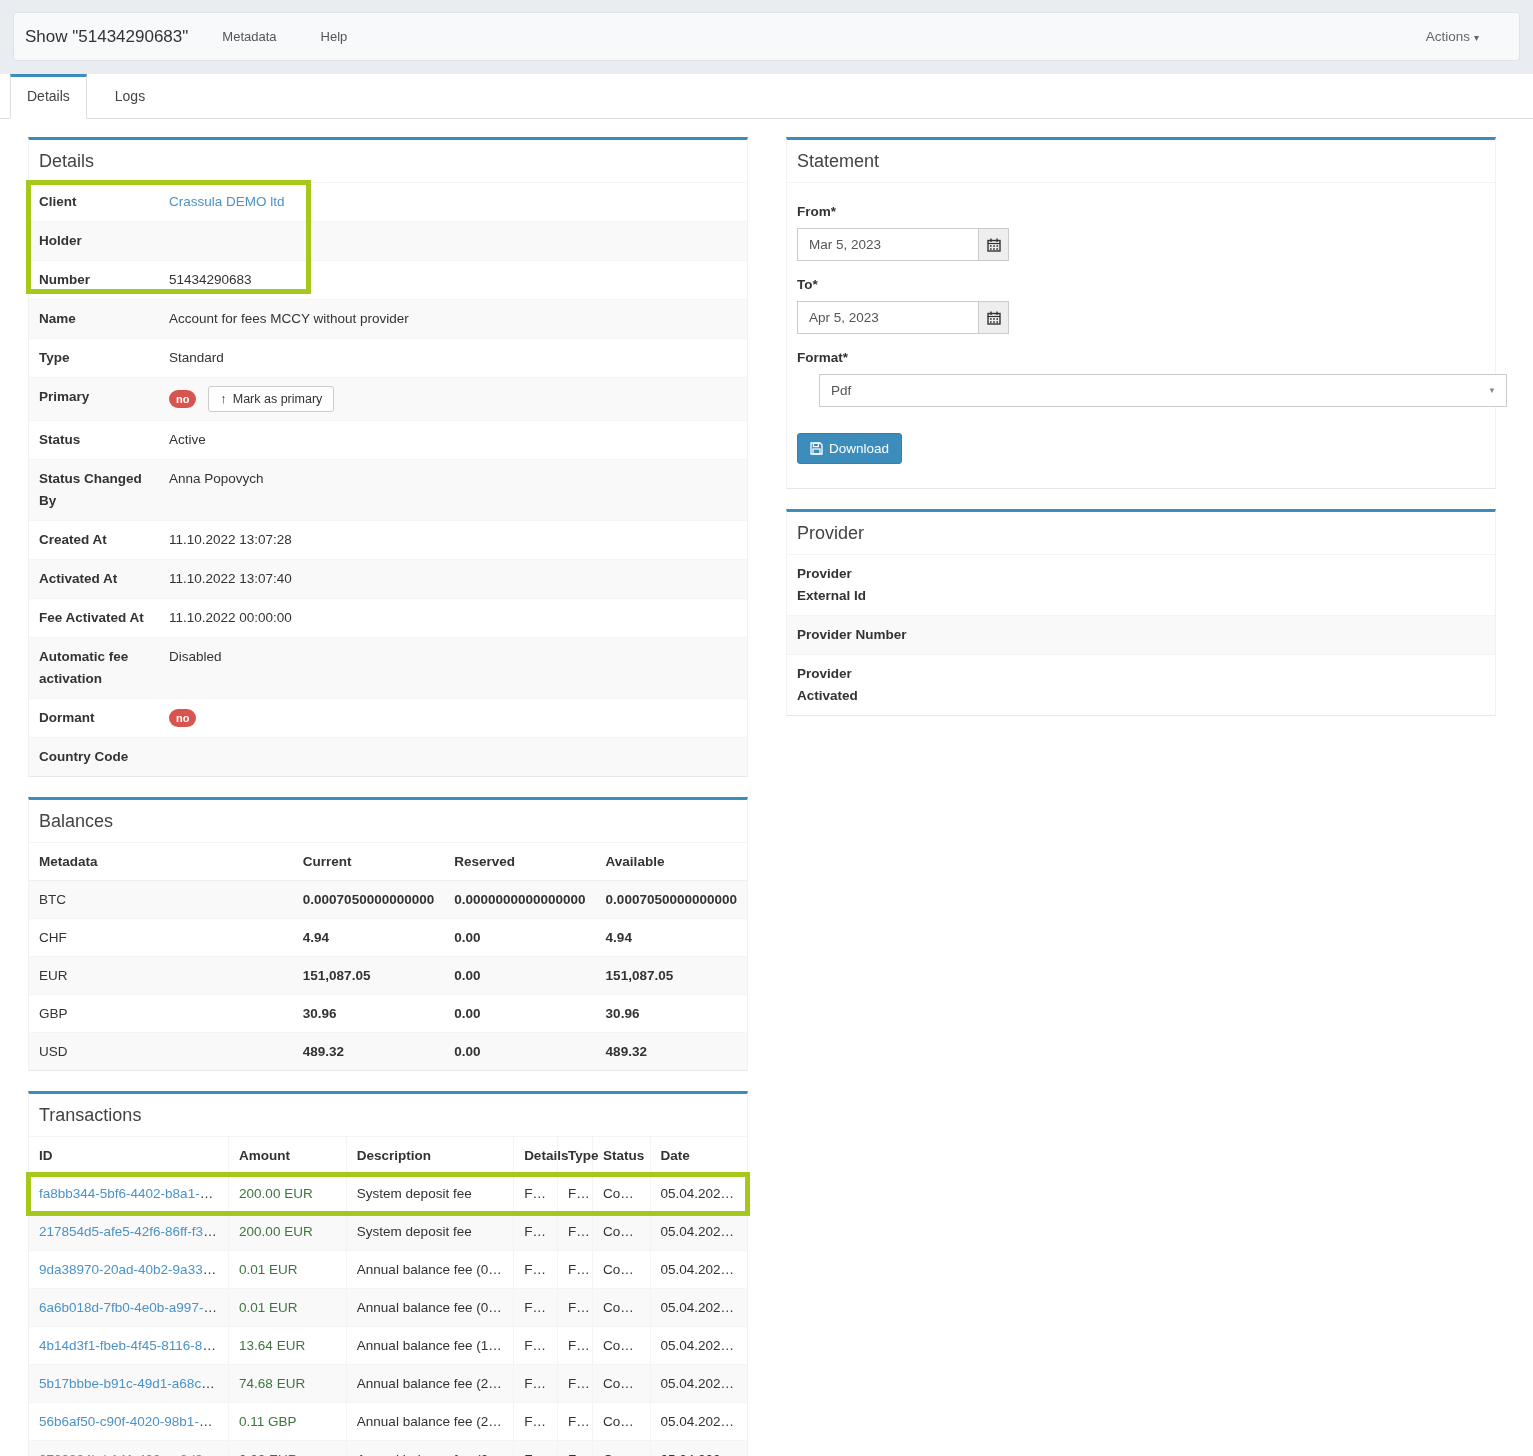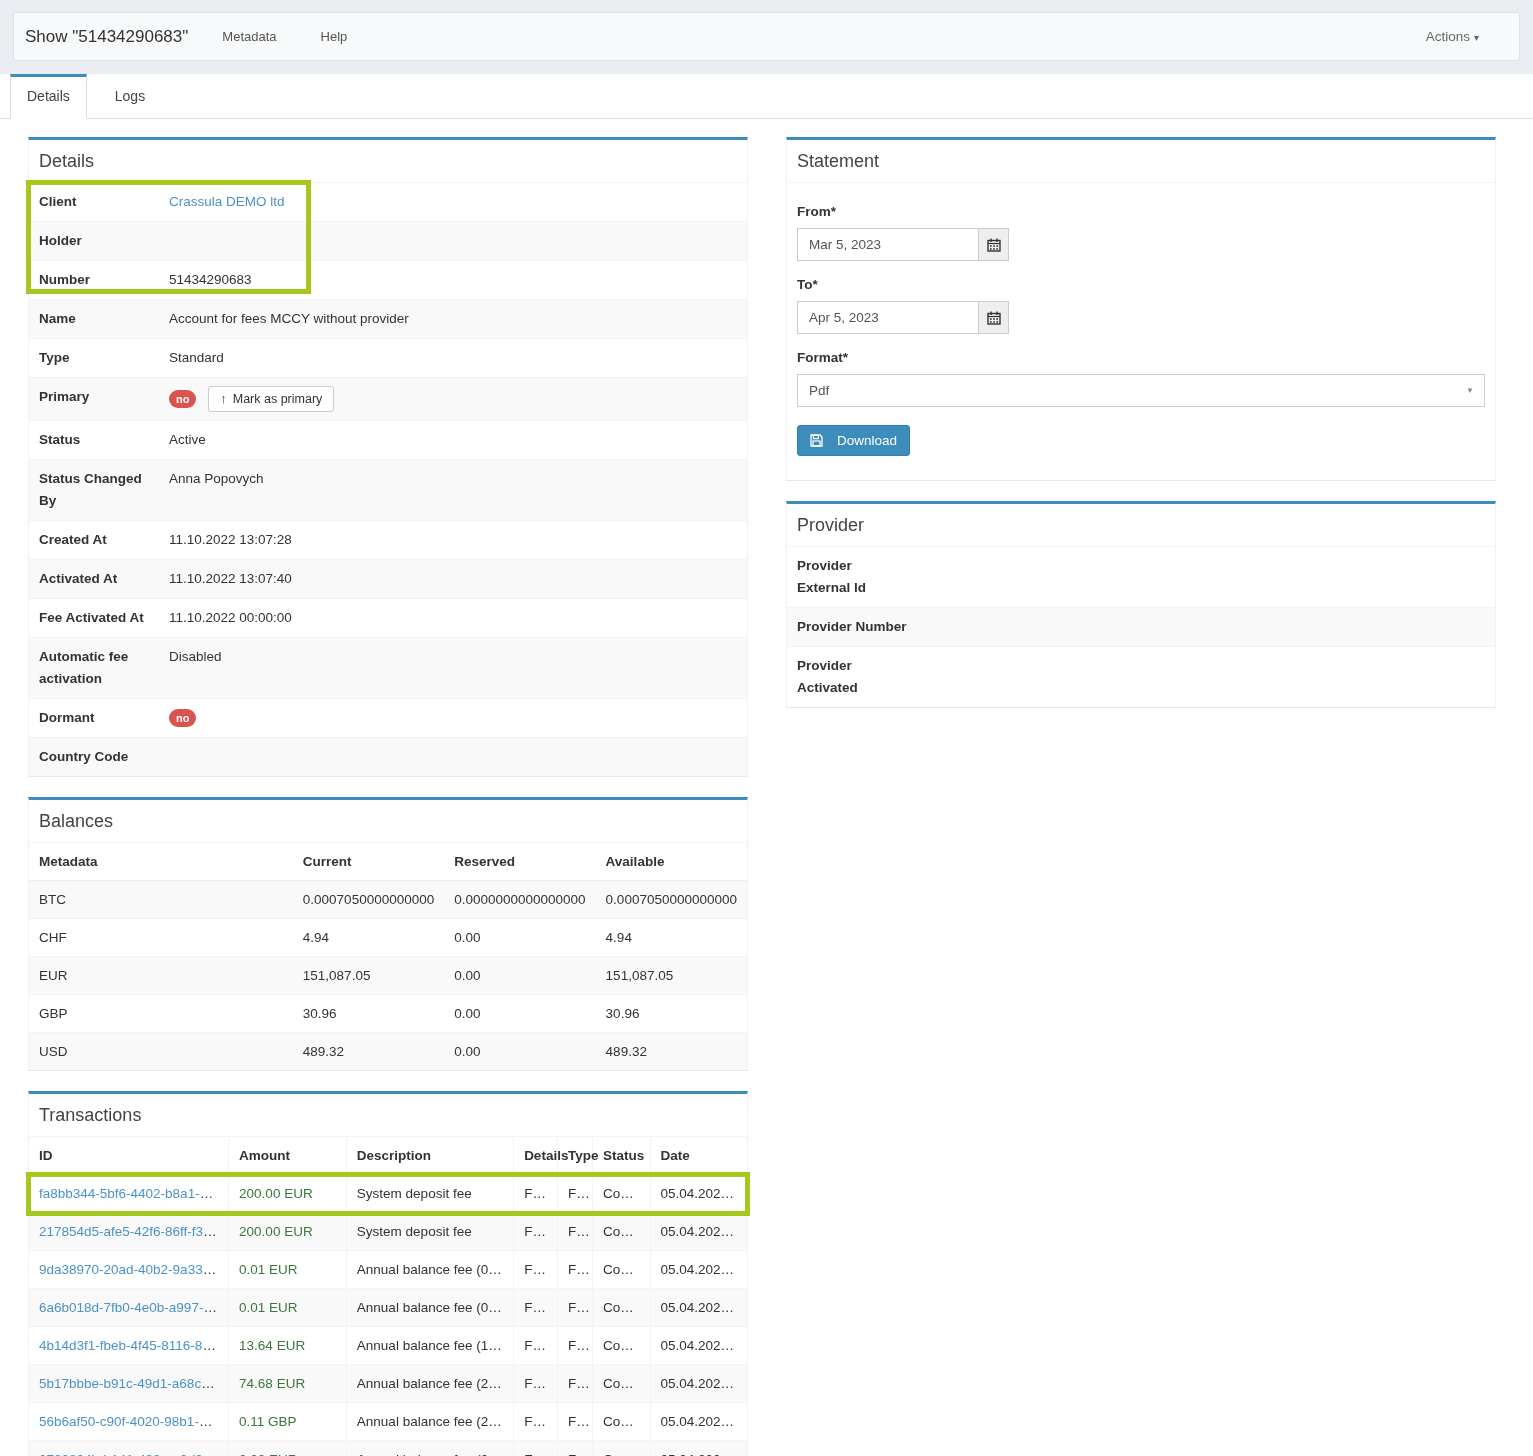--- a/index.html
+++ b/index.html
@@ -65,42 +65,42 @@
   .form-label { font-weight:700; margin:14px 0 6px; line-height:20px; }
   .input-group { display:flex; width:212px; }
   .input-group input {
     width:182px; height:33px; border:1px solid #ccc; padding:6px 11px;
     font-size:13.5px; color:#555; font-family:inherit; border-radius:0; outline:none;
   }
   .input-addon {
     width:42px; height:33px; background:#eee; border:1px solid #ccc; border-left:none;
     display:flex; align-items:center; justify-content:center; cursor:pointer;
   }
-  .select-wrap { position:relative; width:100%; }
+  .select-wrap { position:relative; width:100%;margin-left:22px; }
   .select-wrap select {
     width:100%; height:33px; border:1px solid #ccc; background:#fff; color:#555;
     font-size:13.5px; font-family:inherit; padding:5px 11px; border-radius:0;
     appearance:none; -webkit-appearance:none; outline:none;
   }
   .select-caret { position:absolute; right:11px; top:12px; font-size:8px; color:#888; pointer-events:none; }
   .btn-download {
-    display:inline-flex; align-items:center; gap:14px; margin:18px 0 22px;
+    display:inline-flex; align-items:center; gap:6px; margin:26px 0 22px;
     background:#3c8dbc; border:1px solid #367fa9; color:#fff; border-radius:3px;
     padding:7px 12px; font-size:13.5px; font-family:inherit; cursor:pointer;
   }
   
   table.data { width:100%; border-collapse:collapse; }
   table.data th, table.data td { padding:8px 10px; line-height:21px; text-align:left; }
   table.data th { font-weight:700; color:#333; border-bottom:1px solid #eceeef; }
   table.data td { border-top:1px solid #f4f4f4; }
   .num { text-align:right; }
   
   .balances-table col.c-cur { width:37%; }
   .balances-table col.c-n { width:21%; }
-  .balances-table td.num { font-weight:400; }
+  .balances-table td.num { font-weight:700; }
   .balances-table tbody tr:nth-child(odd) { background:#f9f9f9; }
   
   .tx-table { table-layout:fixed; }
   .tx-table col.c-id { width:27.8%; }
   .tx-table col.c-amount { width:16.4%; }
   .tx-table col.c-desc { width:23.3%; }
   .tx-table col.c-details { width:6.1%; }
   .tx-table col.c-type { width:4.9%; }
   .tx-table col.c-status { width:8%; }
   .tx-table col.c-date { width:13.5%; }

